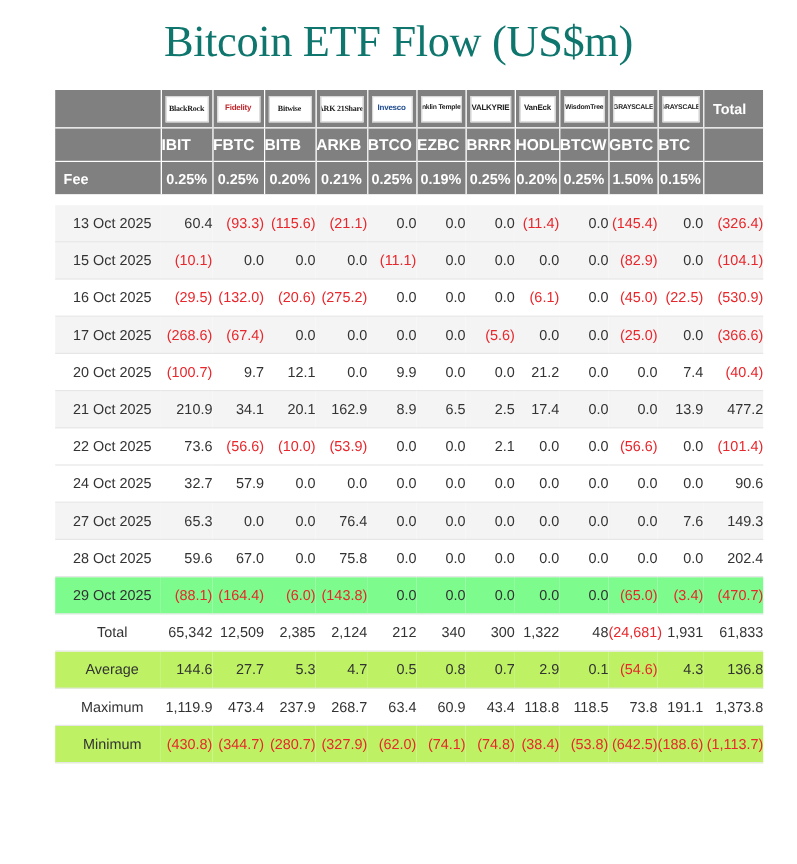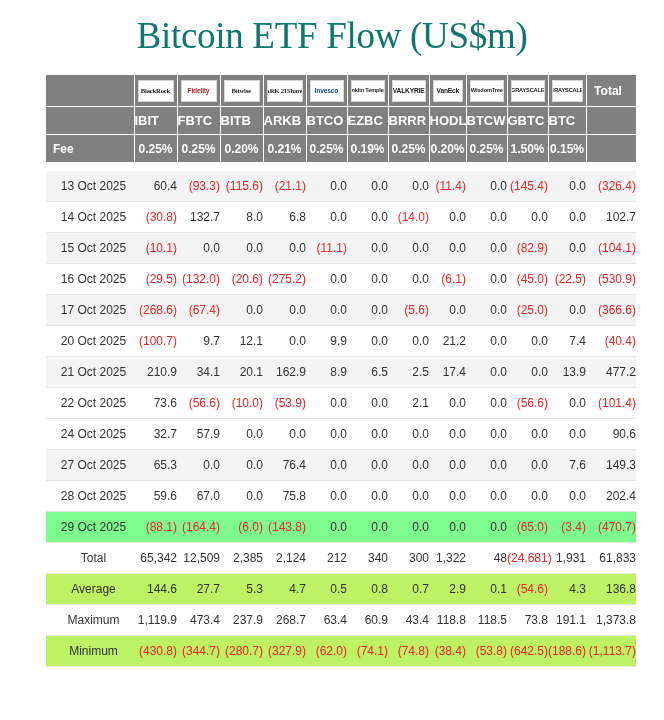--- a/index.html
+++ b/index.html
@@ -253,35 +253,20 @@
           <td class="neg">(21.1)</td>
           <td>0.0</td>
           <td>0.0</td>
           <td>0.0</td>
           <td class="neg">(11.4)</td>
           <td>0.0</td>
           <td class="neg">(145.4)</td>
           <td>0.0</td>
           <td class="neg">(326.4)</td>
         </tr>
-        <tr class="plain">
-          <td class="date">14 Oct 2025</td>
-          <td class="neg">(30.8)</td>
-          <td>132.7</td>
-          <td>8.0</td>
-          <td>6.8</td>
-          <td>0.0</td>
-          <td>0.0</td>
-          <td class="neg">(14.0)</td>
-          <td>0.0</td>
-          <td>0.0</td>
-          <td>0.0</td>
-          <td>0.0</td>
-          <td>102.7</td>
-        </tr>
         <tr class="alt">
           <td class="date">15 Oct 2025</td>
           <td class="neg">(10.1)</td>
           <td>0.0</td>
           <td>0.0</td>
           <td>0.0</td>
           <td class="neg">(11.1)</td>
           <td>0.0</td>
           <td>0.0</td>
           <td>0.0</td>

